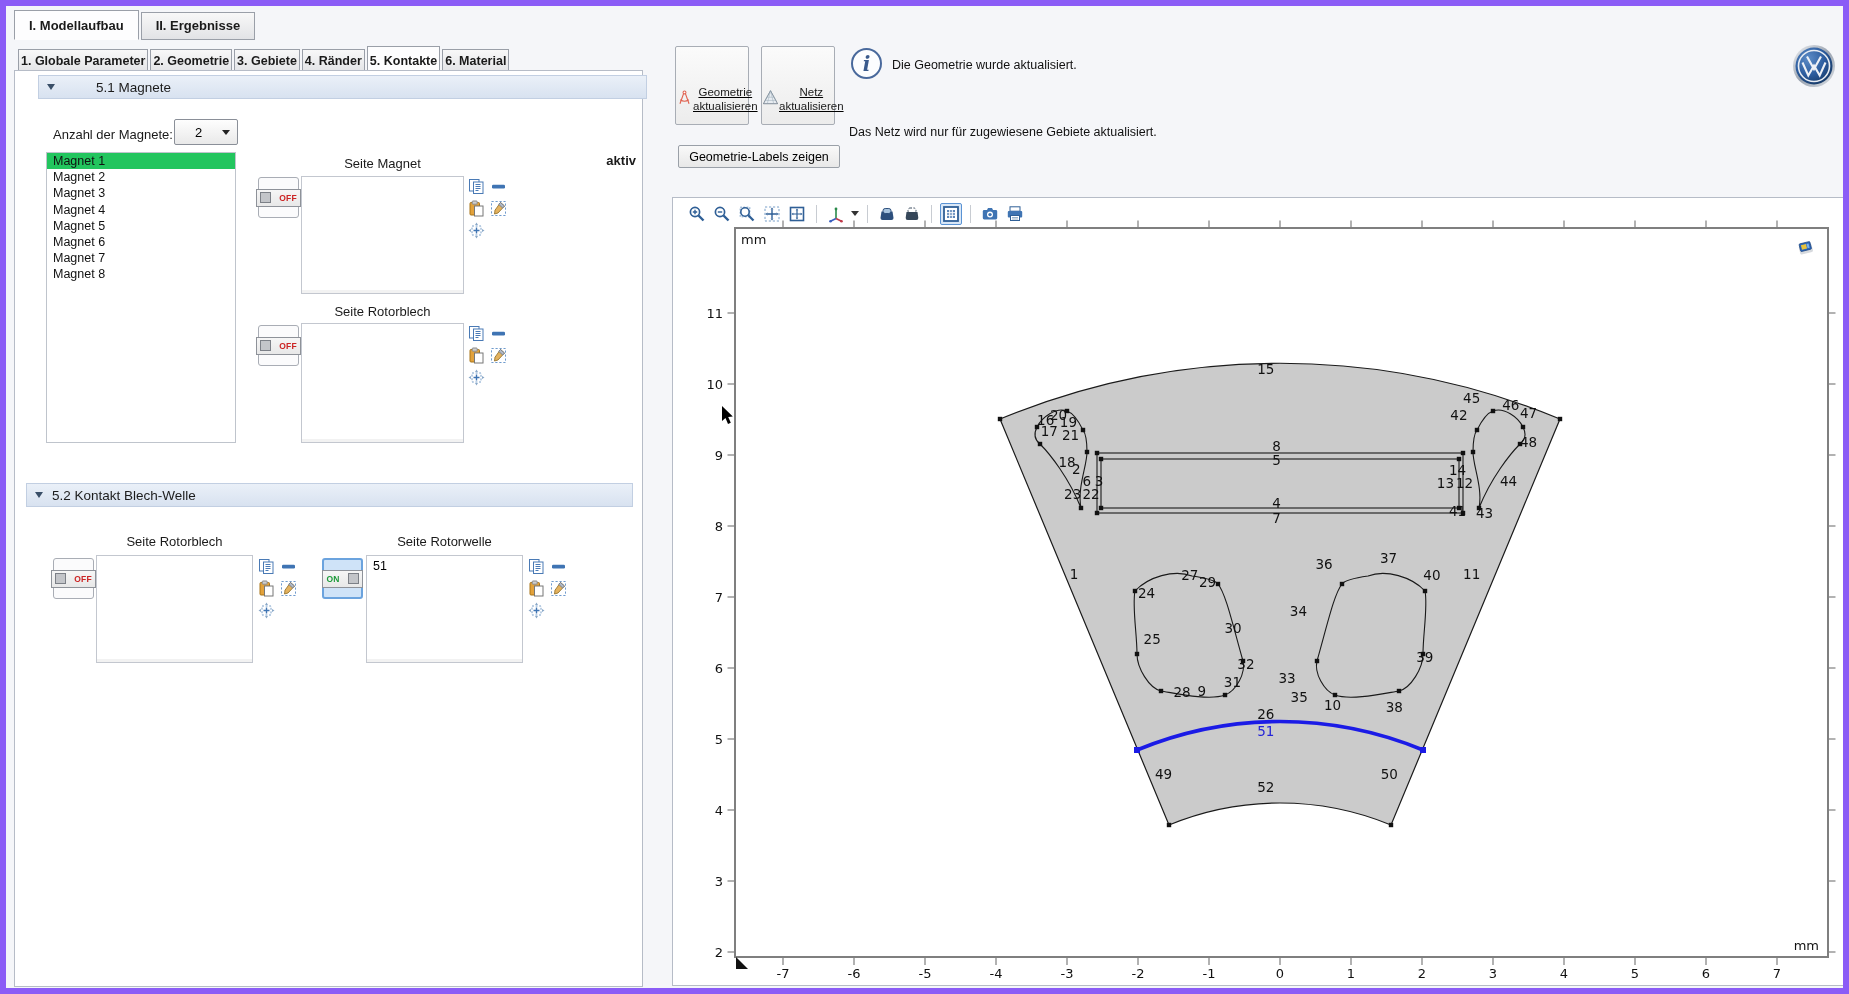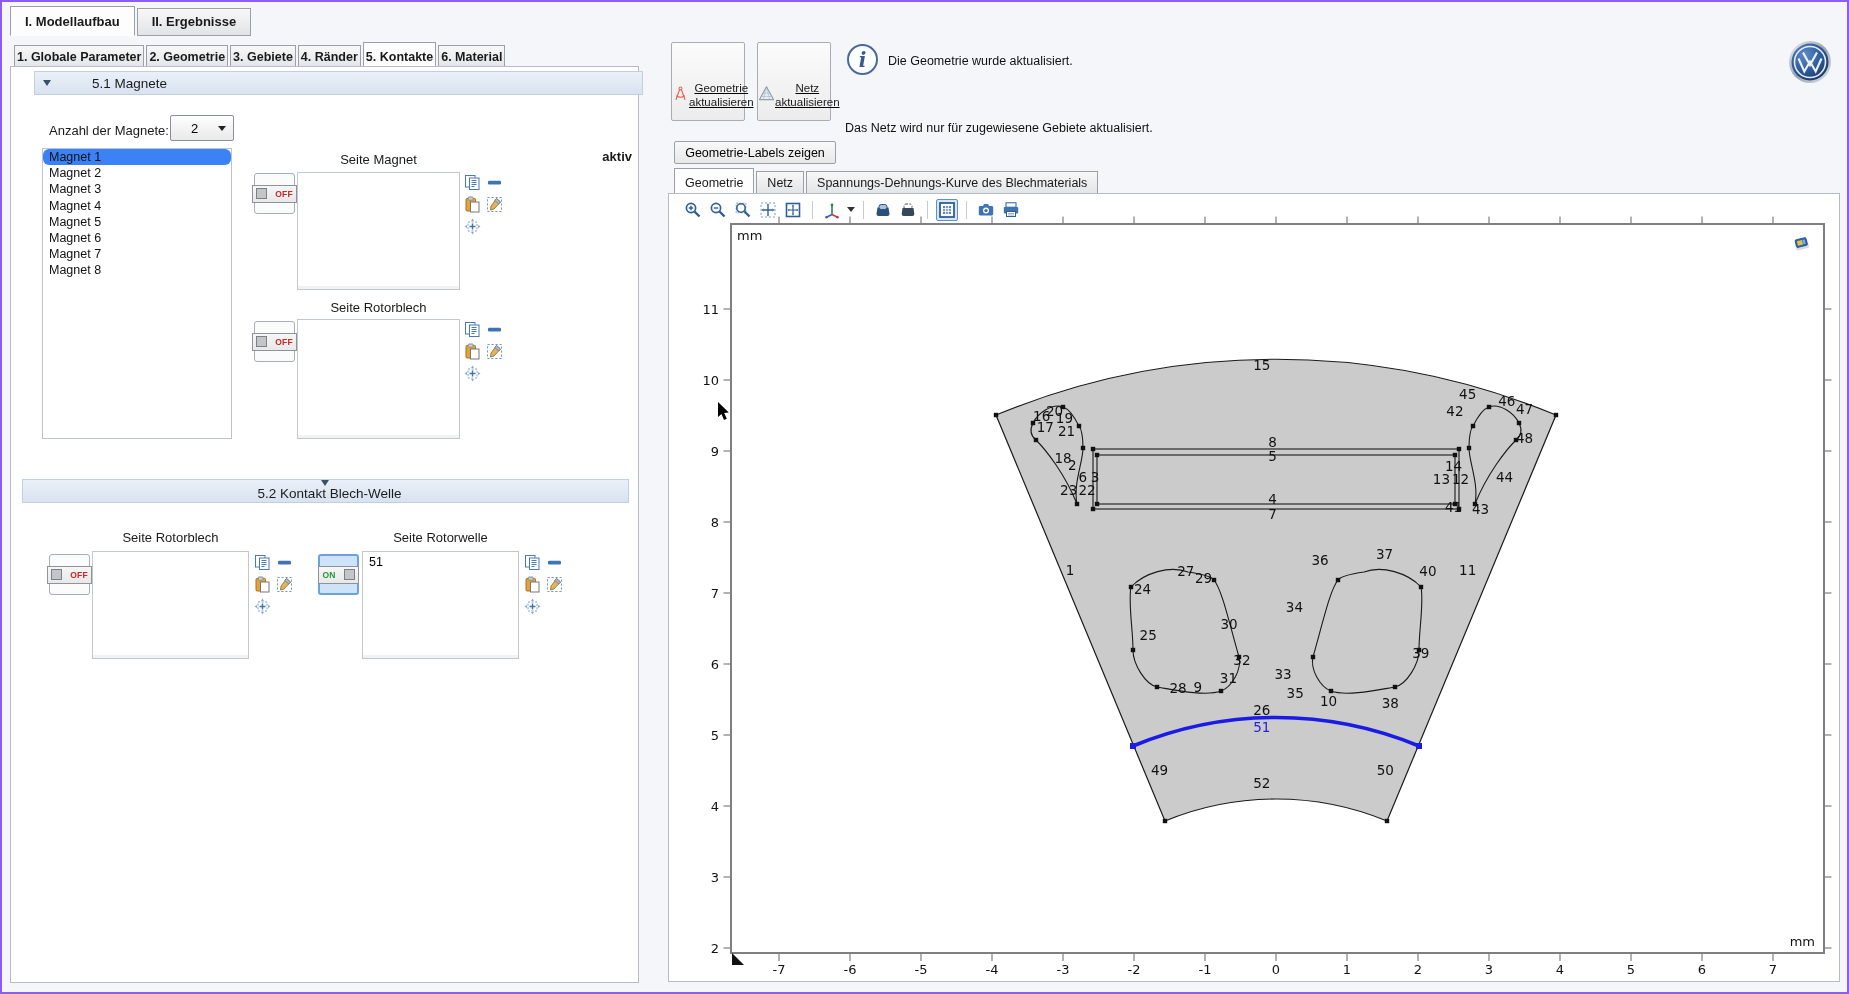--- a/index.html
+++ b/index.html
@@ -1,18 +1,18 @@
 <!DOCTYPE html>
 <html><head>
 <meta charset="utf-8">
 <style>
   * { box-sizing: border-box; margin: 0; padding: 0; }
   body { font-family: "Liberation Sans", sans-serif; background:#dfe2e8; }
   .window { position:relative; width:1849px; height:994px; background:#f5f6f9;
-            border:2px solid #8b5cf6; overflow:hidden; }
+            border:6px solid #8b5cf6; overflow:hidden; }
   .abs { position:absolute; }
 
   
   .tabrow { display:flex; align-items:flex-end; }
   .tab { font-weight:bold; font-size:13px; color:#1a1a1a; padding:5px 14px 6px;
          background:linear-gradient(#f8f8f8,#e2e3e6); border:1px solid #9a9fa8;
          border-bottom:1px solid #9a9fa8; margin-right:2px; white-space:nowrap; cursor:default;}
   .tab.active { background:#fdfdfe; border-bottom-color:#fdfdfe; padding-top:7px; }
   .subtab { font-size:12.5px; padding:4px 2px 5px; }
   .gtab { font-weight:normal; font-size:12.5px; padding:4px 10px 5px; }
@@ -28,21 +28,21 @@
   .bold { font-weight:bold; }
 
   .dropdown { background:linear-gradient(#fefefe,#e9e9e9); border:1px solid #8a8f98;
               border-radius:2px; display:flex; align-items:center; font-size:13px; cursor:default;}
   .dropdown .val { flex:1; text-align:center; }
   .dropdown .dcaret { width:0;height:0;border-left:4.5px solid transparent;
               border-right:4.5px solid transparent;border-top:5.5px solid #222; margin-right:7px;}
 
   .listbox { background:#fff; border:1px solid #bfc4cc; overflow:hidden; }
   .li { font-size:12.5px; padding:1px 6px; height:16.2px; line-height:14.5px; color:#111; cursor:default;}
-  .li.sel { background:#3b82f6;border-radius:6px; }
+  .li.sel { background:#22c55e; }
 
   .selbox { background:#fff; border:1px solid #c3c7cf; box-shadow:inset 0 -3px 0 #f2f2f2; }
   .selval { font-size:12.5px; padding:3px 6px; }
 
   .tgl { background:#fbfbfc; border:1px solid #a9adb5; border-radius:3px;
          display:flex; align-items:center; justify-content:center; cursor:pointer;}
   .tgl.on { background:#cfe3f8; border:2px solid #6ba3de; }
   .tgl-in { display:flex; align-items:center; gap:8px; border:1px solid #8e9299;
             background:linear-gradient(#f6f6f6,#e8e8e8); padding:2px 3px; height:18px;}
   .tgl .sq { width:11px; height:11px; background:#c3c5c9; border:1px solid #7c8087; }
@@ -201,21 +201,21 @@
       </span>
     <span class="ic">
         <svg viewBox="0 0 17 17">
           <rect x="4" y="4" width="9" height="9" fill="none" stroke="#7ba0c9" stroke-dasharray="2,1.6"></rect>
           <path d="M8.5 5.5v6M5.5 8.5h6" stroke="#3f74b3" stroke-width="1.4"></path>
           <path d="M8.5 .5l1.5 2.5h-3zM8.5 16.5l1.5-2.5h-3zM.5 8.5l2.5-1.5v3zM16.5 8.5l-2.5-1.5v3z" fill="#8aa8c8"></path>
         </svg>
       </span>
   </div>
 
-  <div class="sechdr abs" style="left:20px;top:477px;width:607px;height:24px;flex-direction:column;">
+  <div class="sechdr abs" style="left:20px;top:477px;width:607px;height:24px;">
     <span class="tri"></span>
     <span>5.2 Kontakt Blech-Welle</span>
   </div>
 
   <div class="lbl lbl-c abs" style="left:87px;top:528px;width:163px;">Seite Rotorblech</div>
   <div class="tgl abs" style="left:47px;top:552px;width:41px;height:41px;">
     <span class="tgl-in">
         <span class="sq"></span>
         <span class="tgl-txt off-txt">OFF</span>
       </span>
@@ -322,25 +322,20 @@
       </span>
     <span class="blabel">Netz aktualisieren</span>
   </div>
   <div class="infocirc abs" style="left:845px;top:42px;width:31px;height:31px;">i</div>
   <div class="msg abs" style="left:886px;top:52px;">Die Geometrie wurde aktualisiert.</div>
   <div class="msg abs" style="left:843px;top:119px;">Das Netz wird nur für zugewiesene Gebiete aktualisiert.</div>
   <div class="smallbtn abs" style="left:672px;top:139px;width:162px;height:23px;">
     <span>Geometrie-Labels zeigen</span>
   </div>
 
-  <div id="gtabs" class="tabrow abs" style="left:672px;top:166px;">
-      <div class="tab gtab active">Geometrie</div>
-      <div class="tab gtab">Netz</div>
-      <div class="tab gtab">Spannungs-Dehnungs-Kurve des Blechmaterials</div>
-    </div>
   <div class="gpanel abs" style="left:666px;top:191px;width:1172px;height:789px;"></div>
 
   <div class="toolbar abs" style="left:680px;top:196px;height:23px;">
     <span class="tbtn">
         <svg viewBox="0 0 18 18">
           <circle cx="7" cy="7" r="4.6" fill="none" stroke="#2f5f96" stroke-width="1.7"></circle>
           <path d="M10.5 10.5l5 5" stroke="#2f5f96" stroke-width="2.4"></path>
           <path d="M7 4.8v4.4M4.8 7h4.4" stroke="#2f5f96" stroke-width="1.4"></path>
         </svg>
       </span>

